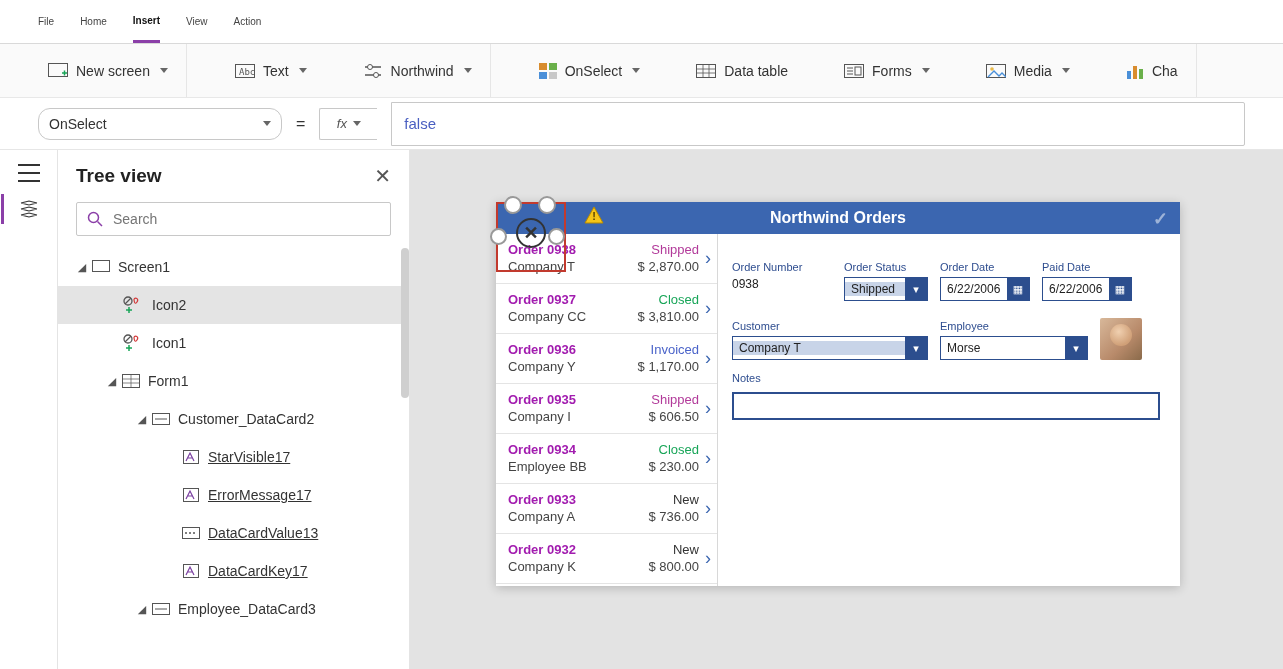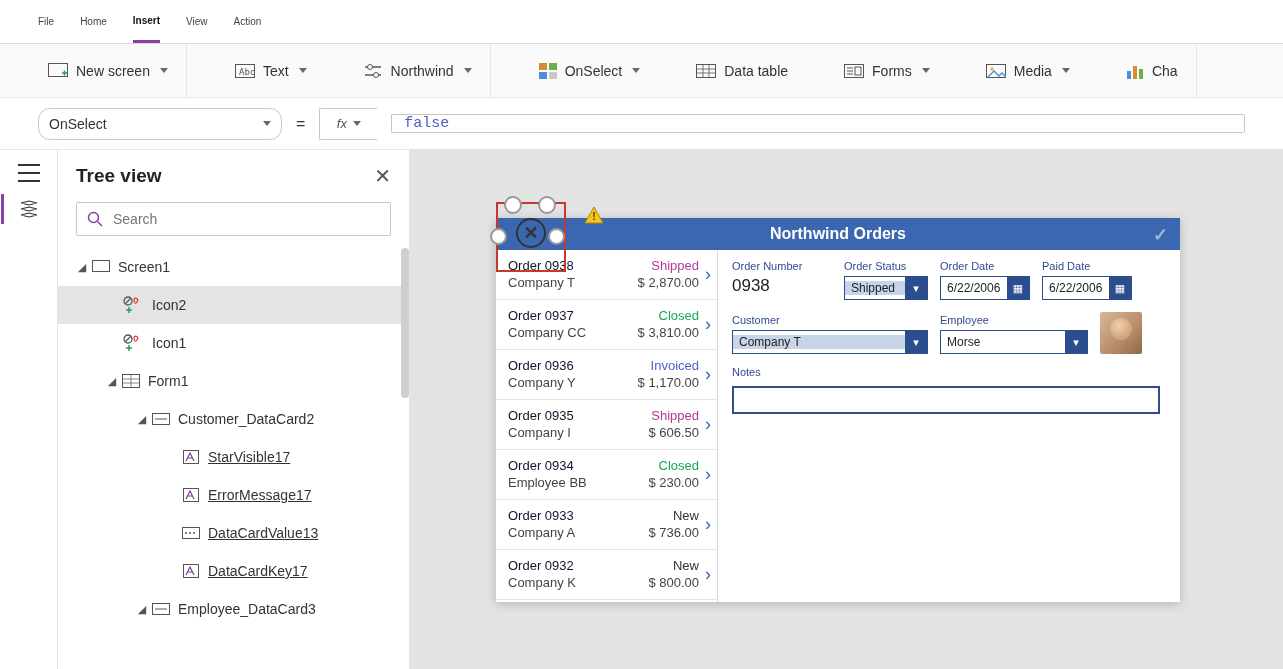--- a/index.html
+++ b/index.html
@@ -24,21 +24,21 @@
   .ribbon{height:54px;background:#FAFAFA;border-bottom:1px solid #E8E8E8;display:flex;align-items:center;}
   .ribbon-group{height:100%;display:flex;align-items:center;padding:0 18px;border-right:1px solid #E6E6E6;gap:26px;}
   .ribbon-btn{display:flex;align-items:center;gap:8px;font-size:14px;color:#333;cursor:pointer;white-space:nowrap;padding-left:30px;}
   .ribbon-btn svg{flex:none;}
   .caret{width:0;height:0;border-left:4px solid transparent;border-right:4px solid transparent;border-top:5px solid #666;margin-left:2px;}
   
   .formula-row{height:52px;background:#FFF;border-bottom:1px solid #E6E6E6;display:flex;align-items:center;padding:0 38px 0 38px;gap:14px;}
   .prop-select{width:244px;height:32px;border:1px solid #C8C8C8;border-radius:12px;display:flex;align-items:center;justify-content:space-between;padding:0 10px;font-size:14px;color:#333;background:#FFF;}
   .equals{font-size:16px;color:#333;}
   .fx-box{width:58px;height:32px;border:1px solid #C8C8C8;border-right:none;border-radius:2px 0 0 2px;display:flex;align-items:center;justify-content:center;gap:4px;font-style:italic;color:#555;background:#FFF;}
-  .formula-input{flex:1;height:19px;border:1px solid #C8C8C8;border-radius:0 2px 2px 0;padding:0 12px;font-family:Liberation Mono, monospace;font-size:15px;color:#4A5FC1;background:#FFF;display:flex;align-items:center;}
+  .formula-input{flex:1;height:44px;border:1px solid #C8C8C8;border-radius:0 2px 2px 0;padding:0 12px;font-family:Liberation Sans, sans-serif;font-size:15px;color:#4A5FC1;background:#FFF;display:flex;align-items:center;}
   
   .workspace{display:flex;height:calc(669px - 44px - 54px - 52px);background:var(--gray-bg);}
   .rail{width:58px;background:#FFF;border-right:1px solid #E4E4E4;display:flex;flex-direction:column;align-items:center;padding-top:14px;gap:18px;}
   .rail-btn{width:22px;height:18px;display:flex;flex-direction:column;justify-content:space-between;cursor:pointer;}
   .rail-btn span{height:2px;background:#333;}
   .rail-layers{font-size:18px;}
   .rail-layers.active{color:var(--accent);position:relative;}
   .rail-layers.active::before{content:"";position:absolute;left:-18px;top:-6px;width:3px;height:30px;background:var(--accent);}
   
   .tree{width:352px;background:#FFF;border-right:1px solid #E4E4E4;display:flex;flex-direction:column;position:relative;}
@@ -51,43 +51,43 @@
   .tree-scroll{position:absolute;right:0;top:0;width:8px;height:150px;background:#CFCFCF;border-radius:4px;}
   .tree-row{display:flex;align-items:center;height:38px;padding-right:10px;font-size:14px;color:#333;cursor:pointer;}
   .tree-row.selected{background:#E4E4E4;}
   .tw{display:inline-block;width:12px;text-align:center;color:#555;font-size:11px;margin-right:4px;}
   .tree-icon{width:18px;height:14px;margin-right:8px;display:inline-flex;align-items:center;justify-content:center;}
   .ind1{padding-left:18px;} .ind2{padding-left:48px;} .ind3{padding-left:78px;} .ind4{padding-left:108px;text-decoration:underline;}
   .icon-badge{width:22px;height:18px;margin-right:8px;position:relative;}
   .icon-badge svg{position:absolute;left:0;top:0;}
   
   .canvas{flex:1;position:relative;background:var(--gray-bg);}
-  .app{position:absolute;left:86px;top:68px;width:684px;height:384px;background:#FFF;box-shadow:0 2px 10px rgba(0,0,0,0.2);display:flex;flex-direction:column;overflow:hidden;}
+  .app{position:absolute;left:86px;top:52px;width:684px;height:384px;background:#FFF;box-shadow:0 2px 10px rgba(0,0,0,0.2);display:flex;flex-direction:column;overflow:hidden;}
   .app-title{height:32px;background:var(--blue);color:#FFF;display:flex;align-items:center;justify-content:center;font-size:16px;font-weight:600;position:relative;}
   .app-title .check{position:absolute;right:12px;top:6px;color:rgba(255,255,255,0.5);font-size:18px;}
   .app-body{flex:1;display:flex;overflow:hidden;}
   
   .orders{width:222px;border-right:1px solid #D8D8D8;overflow:hidden;display:flex;flex-direction:column;}
   .order{height:50px;border-bottom:1px solid #E4E4E4;display:flex;align-items:center;padding:0 6px 0 12px;gap:6px;}
   .order-main{flex:1;display:flex;flex-direction:column;line-height:1.25;}
   .order-line1{display:flex;justify-content:space-between;font-size:13px;}
   .order-line2{display:flex;justify-content:space-between;font-size:13px;color:#444;}
-  .order-num{font-weight:400;color:#0f172a;}
+  .order-num{font-weight:700;color:#a21caf;}
   .order-status{font-size:13px;}
   .chev{color:var(--blue);font-size:18px;font-weight:300;}
   .selection-overlay{position:absolute;left:86px;top:52px;width:70px;height:70px;border:2px solid #C23A2E;z-index:5;pointer-events:none;}
   .sel-handle{position:absolute;width:18px;height:18px;border:2px solid #999;border-radius:50%;background:#FFF;}
   .sel-big{width:30px;height:30px;border-radius:50%;border:2px solid #333;display:flex;align-items:center;justify-content:center;font-size:18px;font-weight:700;color:#333;background:transparent;}
   .warn{position:absolute;left:174px;top:56px;width:20px;height:18px;z-index:6;}
   
   .detail{flex:1;padding:10px 14px 0 14px;font-size:12px;color:#2E4D8F;}
-  .drow{display:flex;gap:12px;margin-bottom:12px;}
+  .drow{display:flex;gap:12px;margin-bottom:12px;margin-top:17px;}
   .dcell{display:flex;flex-direction:column;gap:4px;}
   .dlabel{font-size:11px;color:#2E4D8F;}
-  .dval{font-size:17px;color:#222;}
+  .dval{font-size:12px;color:#222;}
   .combo{height:24px;border:1px solid var(--blue-dark);display:flex;align-items:center;font-size:12px;color:#222;background:#FFF;}
   .combo .txt{flex:1;padding:0 6px;}
   .combo .arrow{width:22px;height:100%;background:var(--blue-dark);color:#FFF;display:flex;align-items:center;justify-content:center;font-size:11px;}
   .combo.sel .txt{background:#C8D4E8;}
   .notes-box{width:428px;height:28px;border:2px solid var(--blue-dark);margin-top:4px;}
   .avatar{width:42px;height:42px;background:linear-gradient(135deg,#D8B89A 0%,#B88A6A 60%,#8A6A4A 100%);border-radius:2px;position:relative;overflow:hidden;}
   .avatar::after{content:"";position:absolute;left:10px;top:6px;width:22px;height:22px;border-radius:50%;background:radial-gradient(circle at 40% 35%,#F0D0B0 0%,#D0A078 70%);}
 </style>
 </head>
 <body>

